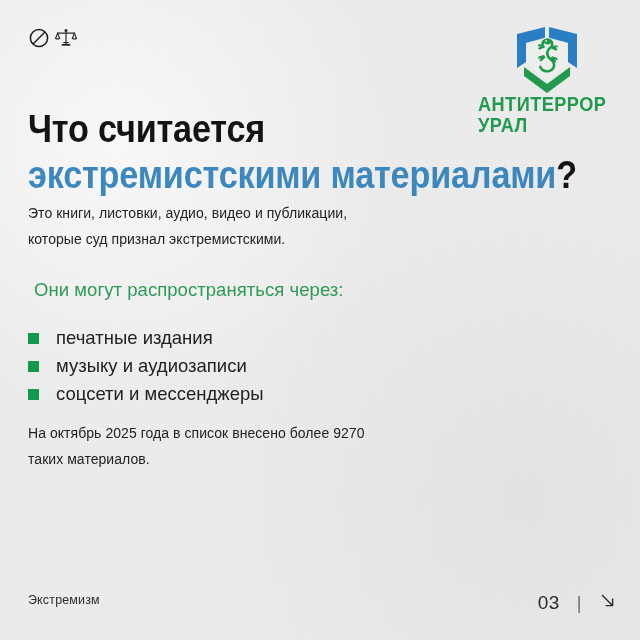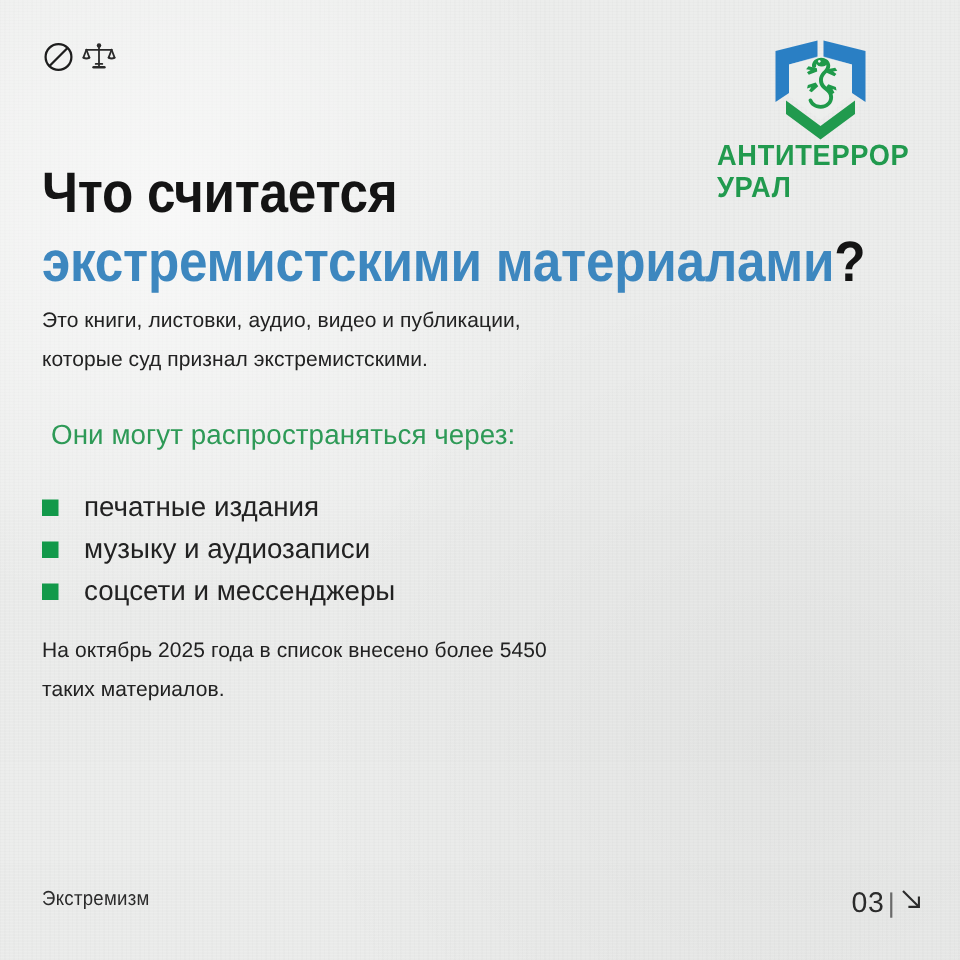--- a/index.html
+++ b/index.html
@@ -166,21 +166,21 @@
     font-family: "Liberation Sans Narrow", "Liberation Sans", sans-serif;
     font-size: 13.5px;
     color: #2b2b2b;
     letter-spacing: 0.2px;
     transform: scaleX(0.92);
     transform-origin: left center;
   }
   #footer-right {
     display: flex;
     align-items: center;
-    gap: 2px;
+    gap: 17px;
     font-family: "Liberation Sans Narrow", "Liberation Sans", sans-serif;
     font-size: 19px;
     color: #2b2b2b;
     letter-spacing: 0.5px;
   }
   #footer-right .divider {
     color: #6a6a6a;
     font-size: 18px;
     font-weight: 300;
   }
@@ -284,21 +284,21 @@
       <span class="marker"></span>
       <span>музыку и аудиозаписи</span>
     </li>
     <li>
       <span class="marker"></span>
       <span>соцсети и мессенджеры</span>
     </li>
   </ul>
 
   <div id="closing" class="para">
-    <span class="line">На октябрь 2025 года в список внесено более 5450</span>
+    <span class="line">На октябрь 2025 года в список внесено более 9270</span>
     <span class="line">таких материалов.</span>
   </div>
 
   <div id="footer">
     <span id="footer-label">Экстремизм</span>
     <span id="footer-right">
       <span>03</span>
       <span class="divider">|</span>
       <span class="arrow">
         <svg width="17" height="17" viewBox="0 0 17 17" aria-hidden="true">

